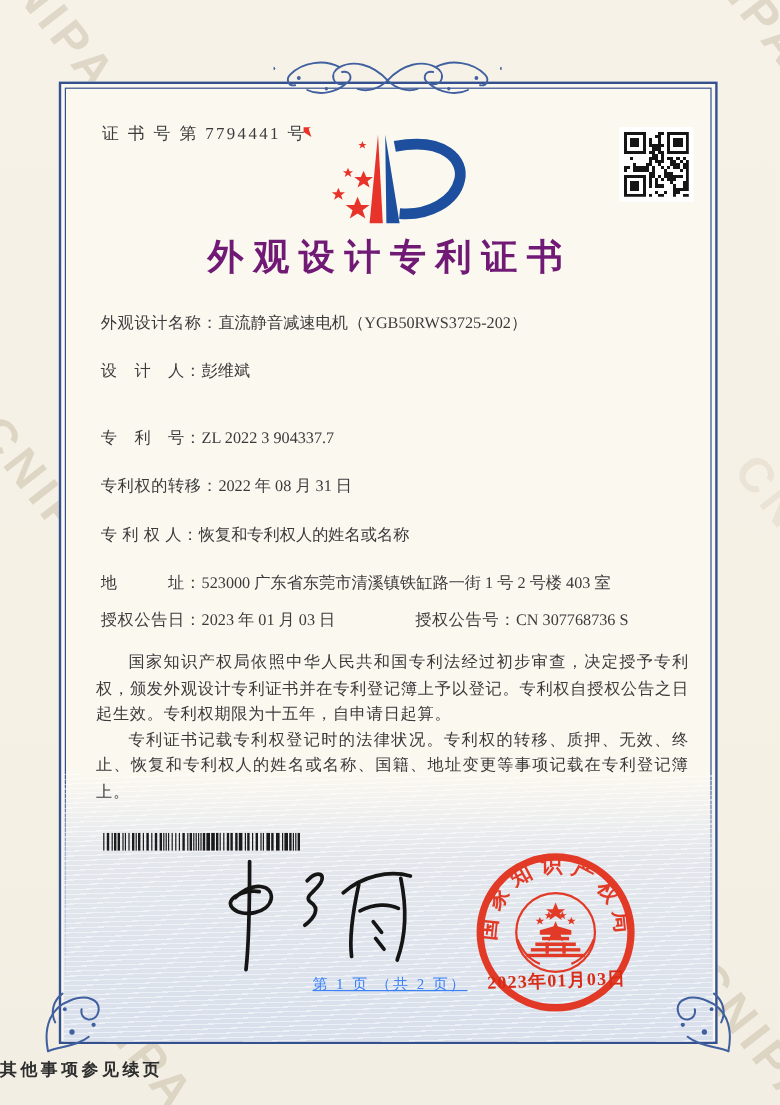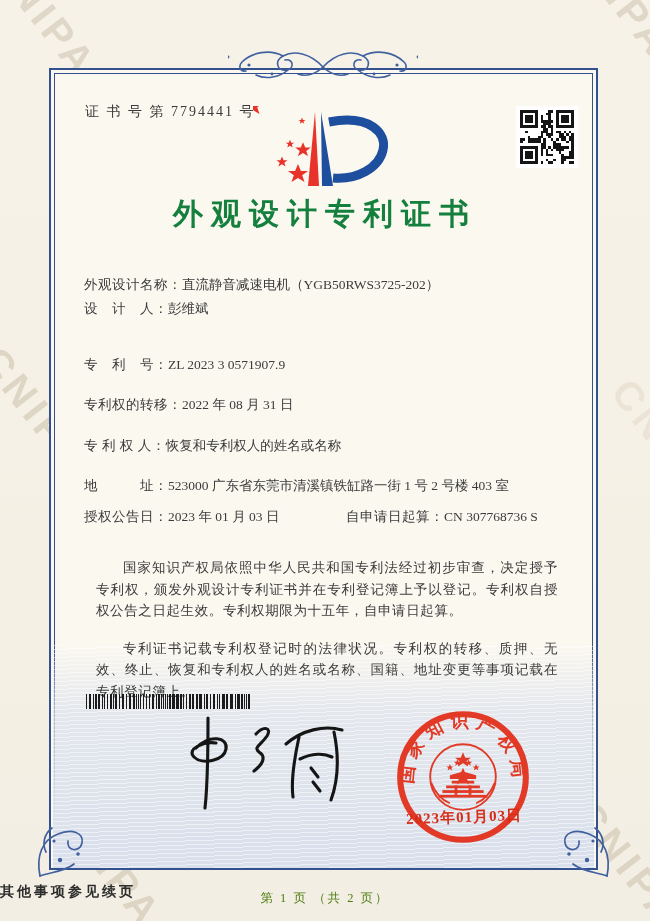--- a/index.html
+++ b/index.html
@@ -36,46 +36,46 @@
   .content{position:absolute;left:0;top:0;width:538px;height:921px;z-index:4;}
   .ornament{position:absolute;z-index:5;}
   .cert-no{
     position:absolute;left:85px;top:103px;font-size:14px;letter-spacing:2px;color:#3a3a3a;
   }
   .logo{position:absolute;left:253px;top:106px;}
   .qr-box{position:absolute;left:516px;top:106px;width:62px;height:62px;background:#ffffff;
     display:flex;align-items:center;justify-content:center;}
   .title{
     position:absolute;left:0;top:194px;width:650px;text-align:center;
-    font-size:30px;font-weight:700;letter-spacing:8px;color:#15803d;
+    font-size:30px;font-weight:700;letter-spacing:8px;color:#701a75;
   }
   .fields{position:absolute;left:84px;top:0;width:500px;font-size:13.5px;color:#3b3b3b;}
   .frow{position:absolute;left:0;white-space:nowrap;}
   .frow .lab{letter-spacing:.5px;}
   .pair2{position:absolute;left:262px;top:0;white-space:nowrap;}
   .paras{
     position:absolute;left:80px;top:541px;width:494px;font-size:13.5px;line-height:21.5px;
     color:#3a3a3a;text-align:justify;
   }
-  .paras p{margin:16px;text-indent:2em;letter-spacing:.6px;}
+  .paras p{margin:0;text-indent:2em;letter-spacing:.6px;}
   .barcode{position:absolute;left:85px;top:694px;width:168px;height:15px;}
   .signer{
     position:absolute;left:88px;top:740px;font-family:"Liberation Sans","DejaVu Sans",sans-serif;
     font-weight:700;font-size:15px;letter-spacing:3px;color:#1f1f1f;line-height:30px;
   }
   .signature{position:absolute;left:162px;top:712px;}
   .seal{position:absolute;left:388px;top:702px;width:150px;height:150px;opacity:.95;}
   .seal-date{
     position:absolute;left:385px;top:808px;width:158px;text-align:center;
     font-size:15px;font-weight:700;color:#d92c16;letter-spacing:1px;
     transform:rotate(-2deg);
   }
   .page-info{
-    position:absolute;left:0;top:890px;width:650px;text-align:center;
-    font-size:12.5px;letter-spacing:2px;color:#4d7c0f;
+    position:absolute;left:0;top:812px;width:650px;text-align:center;
+    font-size:12.5px;letter-spacing:2px;color:#3b82f6;text-decoration:underline;
   }
   .continuation{
     position:absolute;left:0;top:883px;width:650px;text-align:left;
     font-size:14px;font-weight:600;letter-spacing:3px;color:#2d2d2d;
   }
   svg{display:block;}
 </style>
 </head>
 <body>
 
@@ -370,42 +370,42 @@
           <rect x="16" y="20" width="1" height="1" fill="#151515"></rect>
           <rect x="19" y="20" width="1" height="1" fill="#151515"></rect>
           <rect x="20" y="20" width="1" height="1" fill="#151515"></rect>
         </svg>
       </div>
   </div>
 
   <div class="title">外观设计专利证书</div>
 
   <div class="fields">
-    <div class="frow" style="top:276px">
+    <div class="frow" style="top:260px">
       <span class="lab">外观设计名称：</span><span>直流静音减速电机（YGB50RWS3725-202）</span>
     </div>
     <div class="frow" style="top:300px">
       <span class="lab">设　计　人：</span><span>彭维斌</span>
     </div>
     <div class="frow" style="top:356px">
-      <span class="lab">专　利　号：</span><span>ZL 2023 3 0571907.9</span>
+      <span class="lab">专　利　号：</span><span>ZL 2022 3 904337.7</span>
     </div>
     <div class="frow" style="top:396px">
       <span class="lab">专利权的转移：</span><span>2022 年 08 月 31 日</span>
     </div>
     <div class="frow" style="top:437px">
       <span class="lab">专 利 权 人：</span><span>恢复和专利权人的姓名或名称</span>
     </div>
     <div class="frow" style="top:477px">
       <span class="lab">地　　　址：</span><span>523000 广东省东莞市清溪镇铁缸路一街 1 号 2 号楼 403 室</span>
     </div>
     <div class="frow" style="top:508px">
       <span class="lab">授权公告日：</span><span>2023 年 01 月 03 日</span>
       <span class="pair2">
-        <span class="lab">自申请日起算：</span><span>CN 307768736 S</span>
+        <span class="lab">授权公告号：</span><span>CN 307768736 S</span>
       </span>
     </div>
   </div>
 
   <div class="paras">
     <p>国家知识产权局依照中华人民共和国专利法经过初步审查，决定授予专利权，颁发外观设计专利证书并在专利登记簿上予以登记。专利权自授权公告之日起生效。专利权期限为十五年，自申请日起算。</p>
     <p>专利证书记载专利权登记时的法律状况。专利权的转移、质押、无效、终止、恢复和专利权人的姓名或名称、国籍、地址变更等事项记载在专利登记簿上。</p>
   </div>
 
   <div class="barcode">

